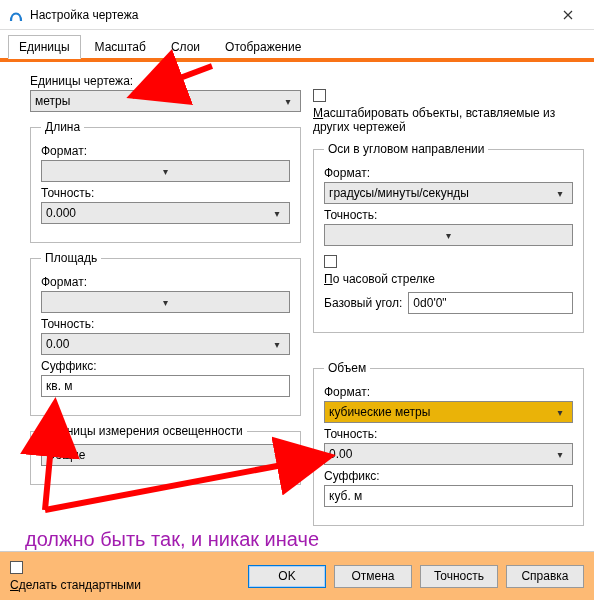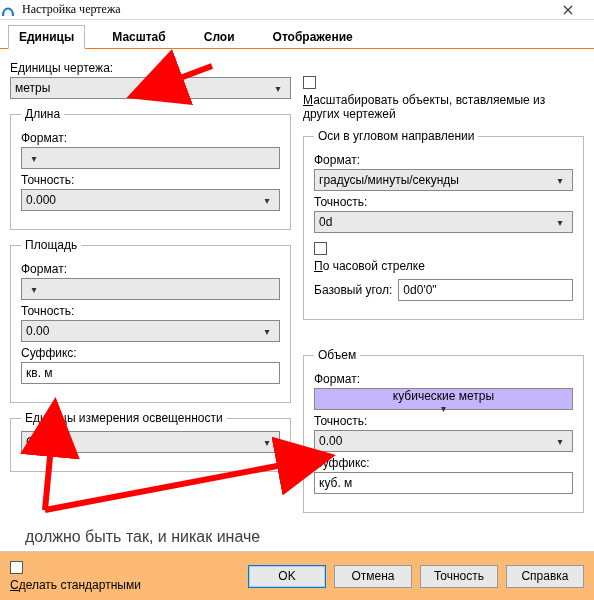--- a/index.html
+++ b/index.html
@@ -8,46 +8,44 @@
     font-family: "Segoe UI", Tahoma, sans-serif;
     font-size: 12px;
     background: #fff;
     color: #000;
     width: 594px;
     height: 600px;
     overflow: hidden;
     position: relative;
   }
   .titlebar {
-    height: 20px;
-    display: flex;
-    align-items: center;
-    padding: 0 6px 0 0;
+    height: 30px;
+    display: flex;
+    align-items: center;
+    padding: 0 6px 0 8px;
     border-bottom: 1px solid #ddd;
-    font-family: Liberation Serif, serif;
   }
   .titlebar .app-icon {
     width: 16px; height: 16px;
     margin-right: 6px;
     display: inline-flex;
     align-items: center; justify-content: center;
   }
   .titlebar .title { flex: 1; font-size: 12px; }
   .titlebar .close {
     width: 40px; height: 30px;
     display: flex; align-items: center; justify-content: center;
     font-size: 14px;
     color: #333;
   }
   .tabs {
     display: flex;
     padding: 4px 8px 0 8px;
-    border-bottom: 1px solid #f97316;
-    gap: 16px;
-    font-weight: bold;
+    border-bottom: 4px solid #f97316;
+    gap: 3px;
   }
   .tab {
     padding: 4px 10px;
     border: 1px solid transparent;
     position: relative;
     top: 1px;
     background: transparent;
     cursor: default;
   }
   .tab.active {
@@ -55,33 +53,35 @@
     border-bottom-color: #fff;
     background: #fff;
   }
   .content {
     position: relative;
     padding: 8px 10px 0 10px;
   }
   .columns {
     display: flex;
     gap: 12px;
+    margin-left: 20px;
   }
   .col { flex: 1; min-width: 0; }
   .label { margin: 4px 0 2px 0; }
   .dropdown {
     display: flex;
     align-items: center;
     border: 1px solid #888;
     background: #e9e9e9;
     height: 22px;
     padding: 0 4px;
     position: relative;
-  }
-  .dropdown.white { background: #c4b5fd; flex-direction: column; }
+    justify-content: center;
+  }
+  .dropdown.white { background: #eab308; }
   .dropdown .dd-text { flex: 1; }
   .dropdown .dd-arrow {
     width: 16px;
     text-align: center;
     font-size: 10px;
     color: #333;
   }
   fieldset {
     border: 1px solid #bbb;
     margin: 8px 0 0 0;
@@ -136,22 +136,22 @@
     background: #e8e8e8;
     display: inline-flex;
     align-items: center;
     justify-content: center;
     padding: 0 10px;
     text-align: center;
   }
   .btn.default { border: 1px solid #0078d7; box-shadow: inset 0 0 0 1px #a4d1ff; }
   .annotation-text {
     position: absolute;
-    color: #404040;
-    font-size: 16px;
+    color: #a21caf;
+    font-size: 20px;
     font-family: Arial, sans-serif;
   }
   svg.overlay {
     position: absolute;
     top: 0; left: 0;
     pointer-events: none;
   }
   .underline-first::first-letter { text-decoration: underline; }
 </style>
 </head>
@@ -234,21 +234,20 @@
 
       <fieldset>
         <legend>Оси в угловом направлении</legend>
         <div class="label">Формат:</div>
         <div class="dropdown">
           <span class="dd-text">градусы/минуты/секунды</span>
           <span class="dd-arrow">▾</span>
         </div>
         <div class="label">Точность:</div>
         <div class="dropdown">
-          <span class="dd-text">0d</span>
           <span class="dd-arrow">▾</span>
         </div>
         <div class="check-row" style="margin-top:8px;">
           <div class="checkbox"></div>
           <span class="underline-first">По часовой стрелке</span>
         </div>
         <div class="row-inline">
           <span>Базовый угол:</span>
           <div class="text-input">
             <span>0d0'0"</span>

